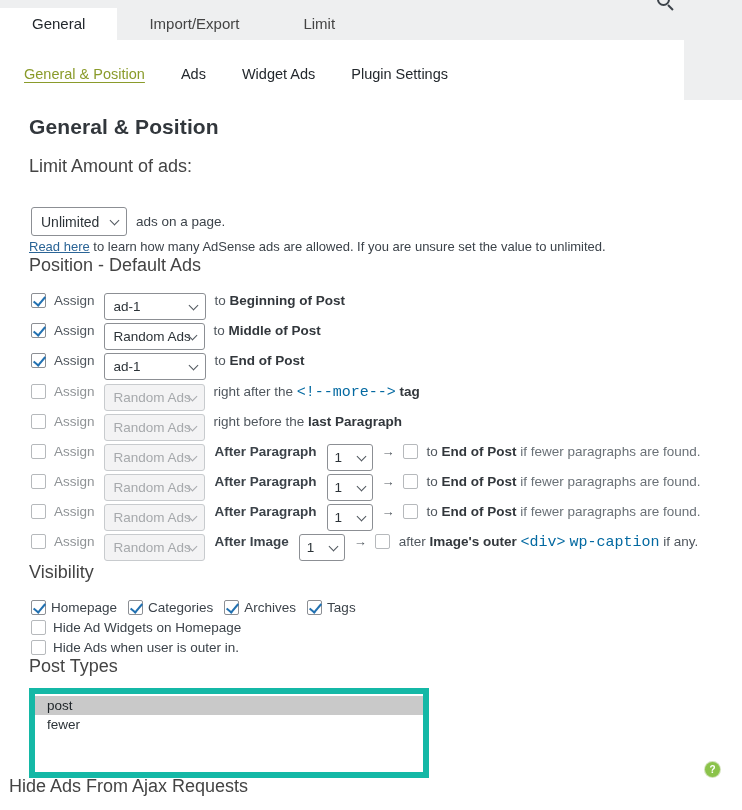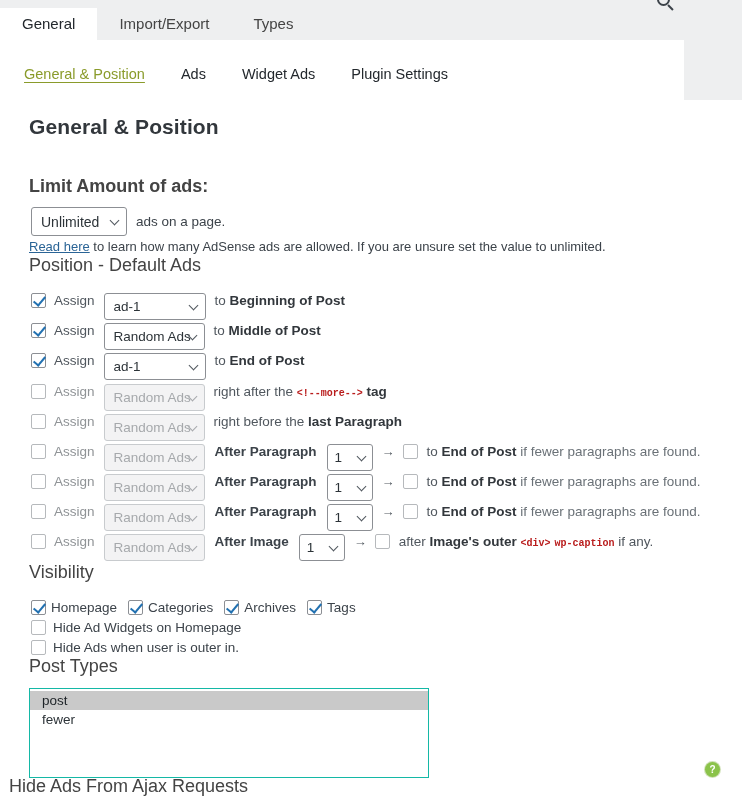--- a/index.html
+++ b/index.html
@@ -13,21 +13,21 @@
   }
   #root { position: relative; width: 742px; height: 810px; background: #fff; }
 
   
   .topbar {
     position: absolute; left: 0; top: 0; width: 742px; height: 40px;
     background: #eeeff0;
   }
   .toptabs { position: absolute; left: 0; top: 8px; height: 32px; display: flex; }
   .toptab {
-    padding: 0 22px; height: 32px; line-height: 32px;
+    padding: 0 32px; height: 32px; line-height: 32px;
     font-size: 15px; color: #444; white-space: nowrap; cursor: pointer;
   }
   .toptab.active { background: #ffffff; color: #23282d; }
 
   
   .top-stub {
     position: absolute; right: 72px; top: -7px;
     width: 13px; height: 13px;
     border: 2px solid #3c434a; border-radius: 50%;
     background: transparent;
@@ -60,21 +60,21 @@
   .content { position: absolute; left: 0; top: 100px; width: 742px; }
 
   h1.page-title {
     margin: 15px 0 0 29px; font-size: 21px; font-weight: 600;
     color: #32373c; letter-spacing: .1px;
   }
 
   .sec-head {
     margin: 0 0 0 29px; font-size: 18px; font-weight: 400; color: #444;
   }
-  .h-limit { position: absolute; left: 0; top: 76px; font-weight: bold; }
+  .h-limit { position: absolute; left: 0; top: 56px; }
   .h-position { position: absolute; left: 0; top: 155px; }
   .h-visibility { position: absolute; left: 0; top: 462px; }
   .h-posttypes { position: absolute; left: 0; top: 556px; }
   .h-ajax { position: absolute; left: 0; top: 676px; margin-left: 9px; }
 
   
   .limit-row {
     position: absolute; left: 31px; top: 107px;
     display: flex; align-items: center;
   }
@@ -124,21 +124,21 @@
   
   .prow {
     position: absolute; left: 31px; display: flex; align-items: flex-start;
     height: 27px; font-size: 13.5px; color: #3c434a;
   }
   .prow .assign { margin: 0 9px 0 8px; color: #50575e; }
   .prow .assign.dim { color: #8f9396; }
   .prow .tail { margin-left: 9px; color: #50575e; white-space: nowrap; }
   .prow .tail b { font-weight: 700; color: #32373c; }
   .prow .tail .soft { color: #6a7177; }
-  .mono { font-family: "Liberation Mono", monospace; font-size: 10px; color: #b91c1c; font-weight: 700; }
+  .mono { font-family: "Liberation Mono", monospace; font-size: 15px; color: #0369a1; font-weight: 400; }
   .mid { margin-left: 10px; color: #3c434a; font-weight: 600; }
   .arrow { margin: 0 8px 0 9px; color: #50575e; font-size: 13px; }
 
   
   .vis-row1 {
     position: absolute; left: 31px; top: 500px;
     display: flex; align-items: center; font-size: 13.5px; color: #3c434a;
   }
   .vis-row1 .cb { margin-right: 5px; }
   .vis-row1 span { margin-right: 11px; }
@@ -147,21 +147,21 @@
     font-size: 13.5px; color: #3c434a;
   }
   .vis-row2 { top: 520px; }
   .vis-row3 { top: 540px; }
   .vis-row2 .cb, .vis-row3 .cb { margin-right: 7px; }
 
   
   .listbox {
     position: absolute; left: 29px; top: 588px;
     width: 400px; height: 90px;
-    border: 1px solid #14b8a6; background: #fff;
+    border: 6px solid #14b8a6; background: #fff;
     padding: 2px 0;
   }
   .listopt {
     font-size: 13.5px; color: #2c3338; padding: 2px 0 2px 12px; cursor: pointer;
   }
   .listopt.selected { background: #c9c9c9; color: #1d2327; }
 
   
   .help-badge {
     position: absolute; left: 705px; top: 662px;
@@ -174,21 +174,21 @@
 </style>
 </head>
 <body>
 
 <div id="root">
 
   <div class="topbar">
     <div class="toptabs">
       <div class="toptab active">General</div>
       <div class="toptab">Import/Export</div>
-      <div class="toptab">Types</div>
+      <div class="toptab">Limit</div>
     </div>
     <div class="top-stub"></div>
   </div>
 
   <div class="gray-right"></div>
   <div class="subpanel">
     <div class="subtabs">
       <a class="subtab active">General &amp; Position</a>
       <a class="subtab">Ads</a>
       <a class="subtab">Widget Ads</a>

